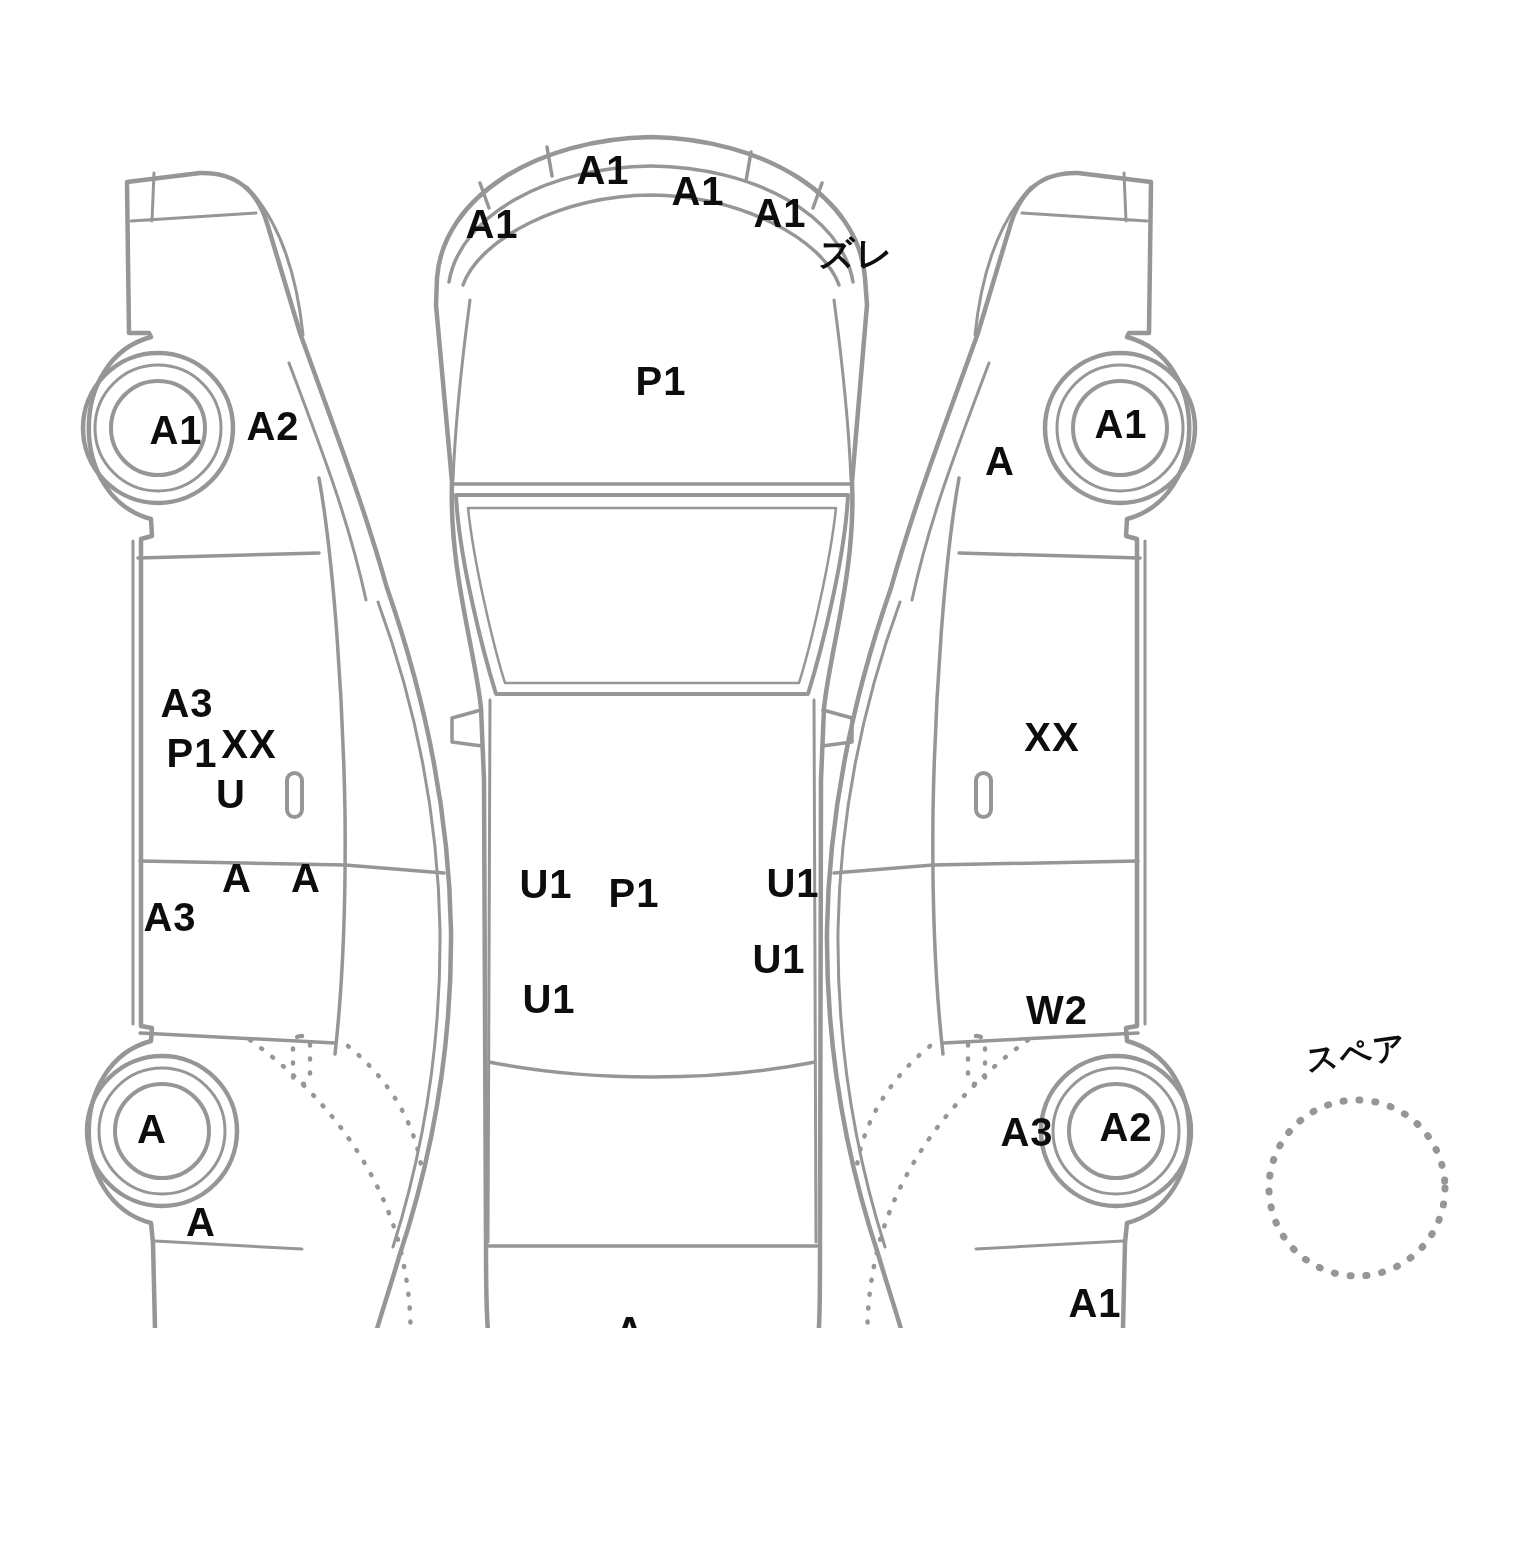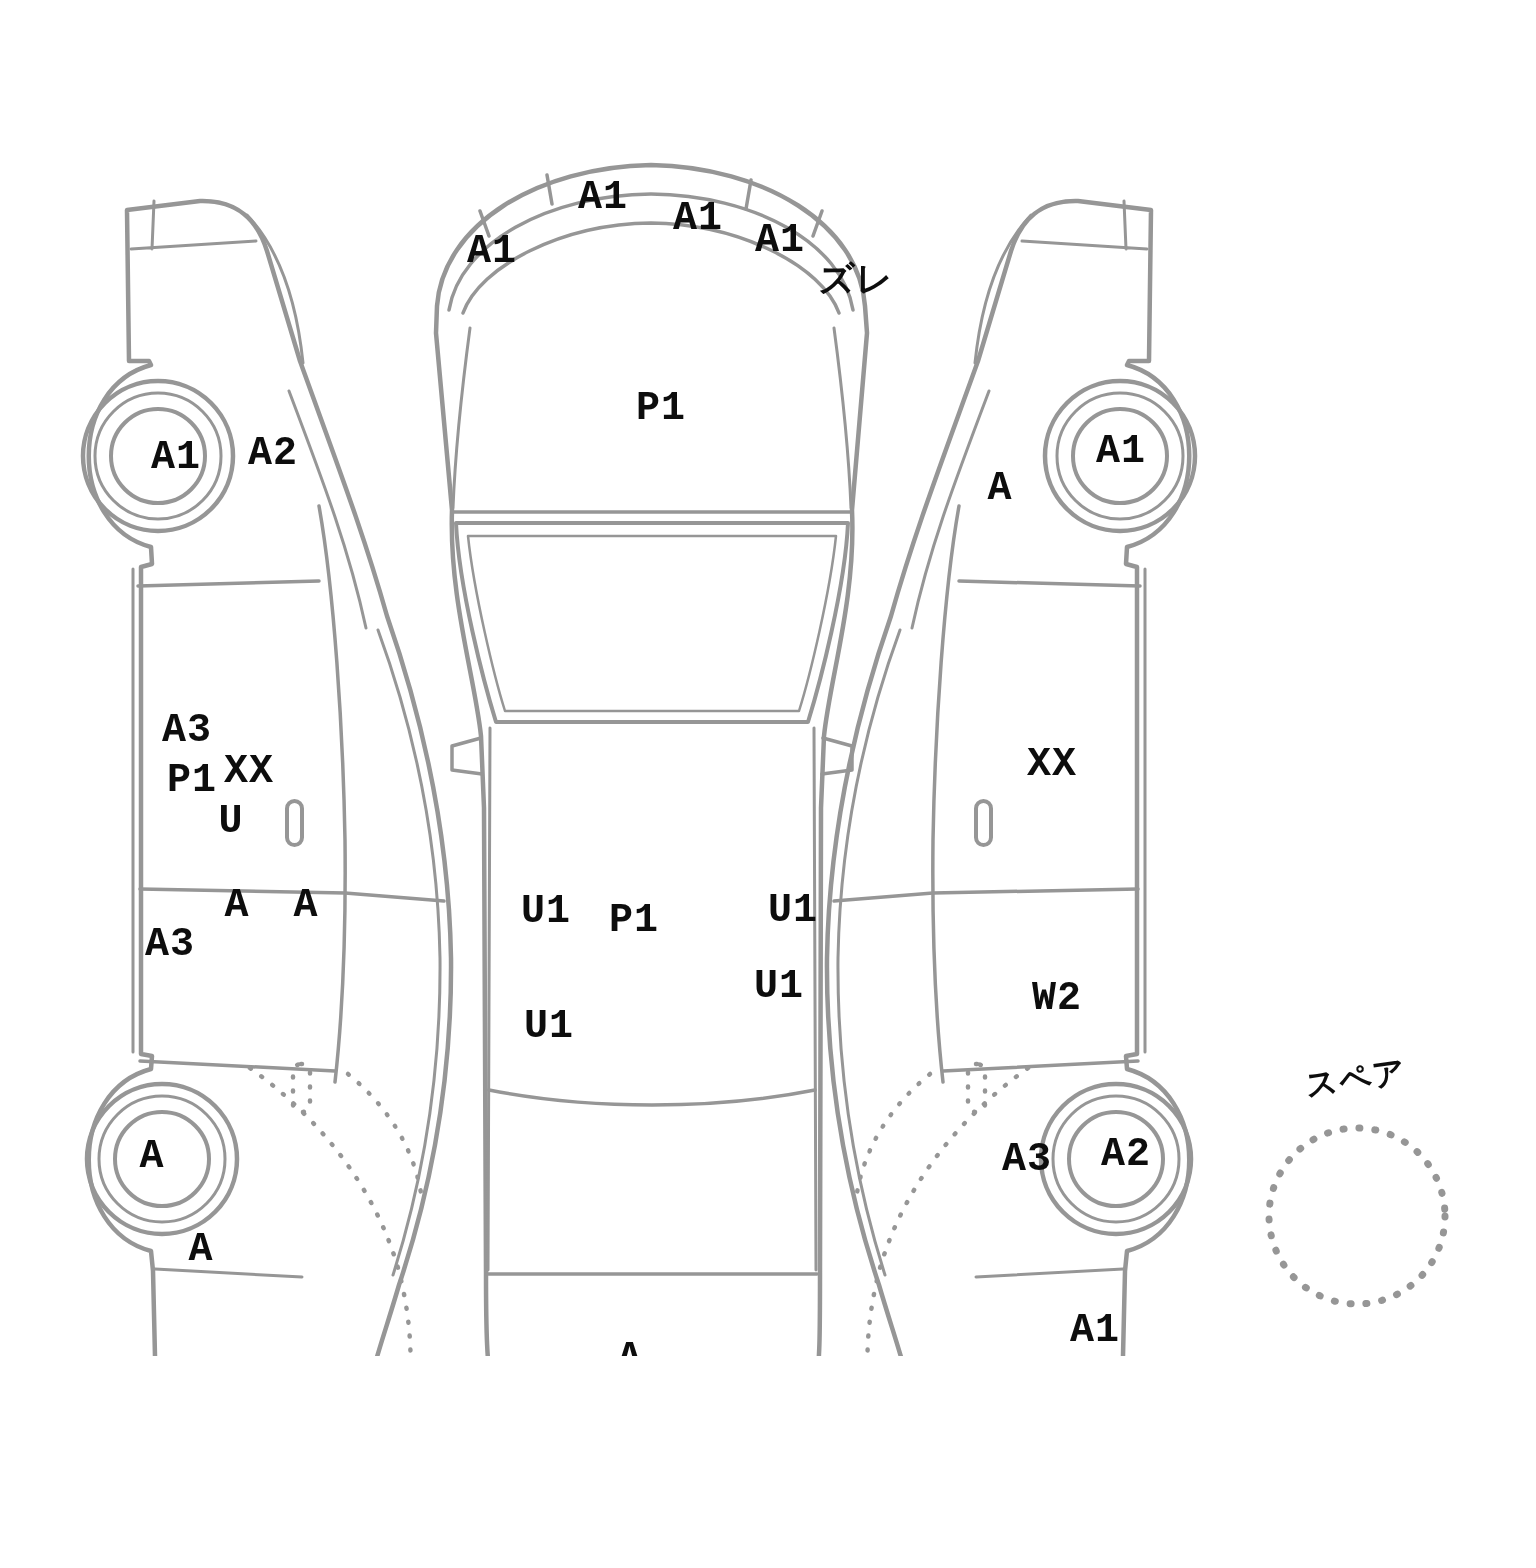--- a/index.html
+++ b/index.html
@@ -3,21 +3,21 @@
 <meta charset="utf-8">
 <style>
   :root{
     --line:#969696;
     --label:#0d0d0d;
     --bg:#ffffff;
   }
   html,body{margin:0;padding:0;background:var(--bg);}
   .canvas{
     position:relative;width:1536px;height:1328px;background:var(--bg);
-    overflow:hidden;font-family:Liberation Mono, monospace;margin-top:28px;
+    overflow:hidden;font-family:Liberation Sans, sans-serif;
   }
   .canvas svg{position:absolute;left:0;top:0;}
   .label-layer{position:absolute;left:0;top:0;width:100%;height:100%;z-index:2;}
   .code-label{
     position:absolute;transform:translate(-50%,-50%);
     color:var(--label);font-size:40px;font-weight:600;letter-spacing:1px;
     white-space:nowrap;line-height:1;
   }
 </style>
 </head>
@@ -138,20 +138,20 @@
       <div class="code-label" style="left: 249px; top: 744px;">XX</div>
       <div class="code-label" style="left: 231px; top: 794px;">U</div>
       <div class="code-label" style="left: 237px; top: 878px;">A</div>
       <div class="code-label" style="left: 306px; top: 878px;">A</div>
       <div class="code-label" style="left: 170px; top: 917px;">A3</div>
       <div class="code-label" style="left: 152px; top: 1129px;">A</div>
       <div class="code-label" style="left: 201px; top: 1222px;">A</div>
       <div class="code-label" style="left: 1121px; top: 424px;">A1</div>
       <div class="code-label" style="left: 1000px; top: 461px;">A</div>
       <div class="code-label" style="left: 1052px; top: 737px;">XX</div>
-      <div class="code-label" style="left: 1057px; top: 971px; text-align: right;">W2</div>
+      <div class="code-label" style="left: 1057px; top: 1010px; text-align: right;">W2</div>
       <div class="code-label" style="left: 1027px; top: 1132px;">A3</div>
       <div class="code-label" style="left: 1126px; top: 1127px;">A2</div>
       <div class="code-label" style="left: 1095px; top: 1303px;">A1</div>
       <div class="code-label" style="left: 1356px; top: 1053px; font-size: 32px; transform: translate(-50%, -50%) rotate(-8deg);">スペア</div>
     </div>
 
 </div>
 
 </body></html>

